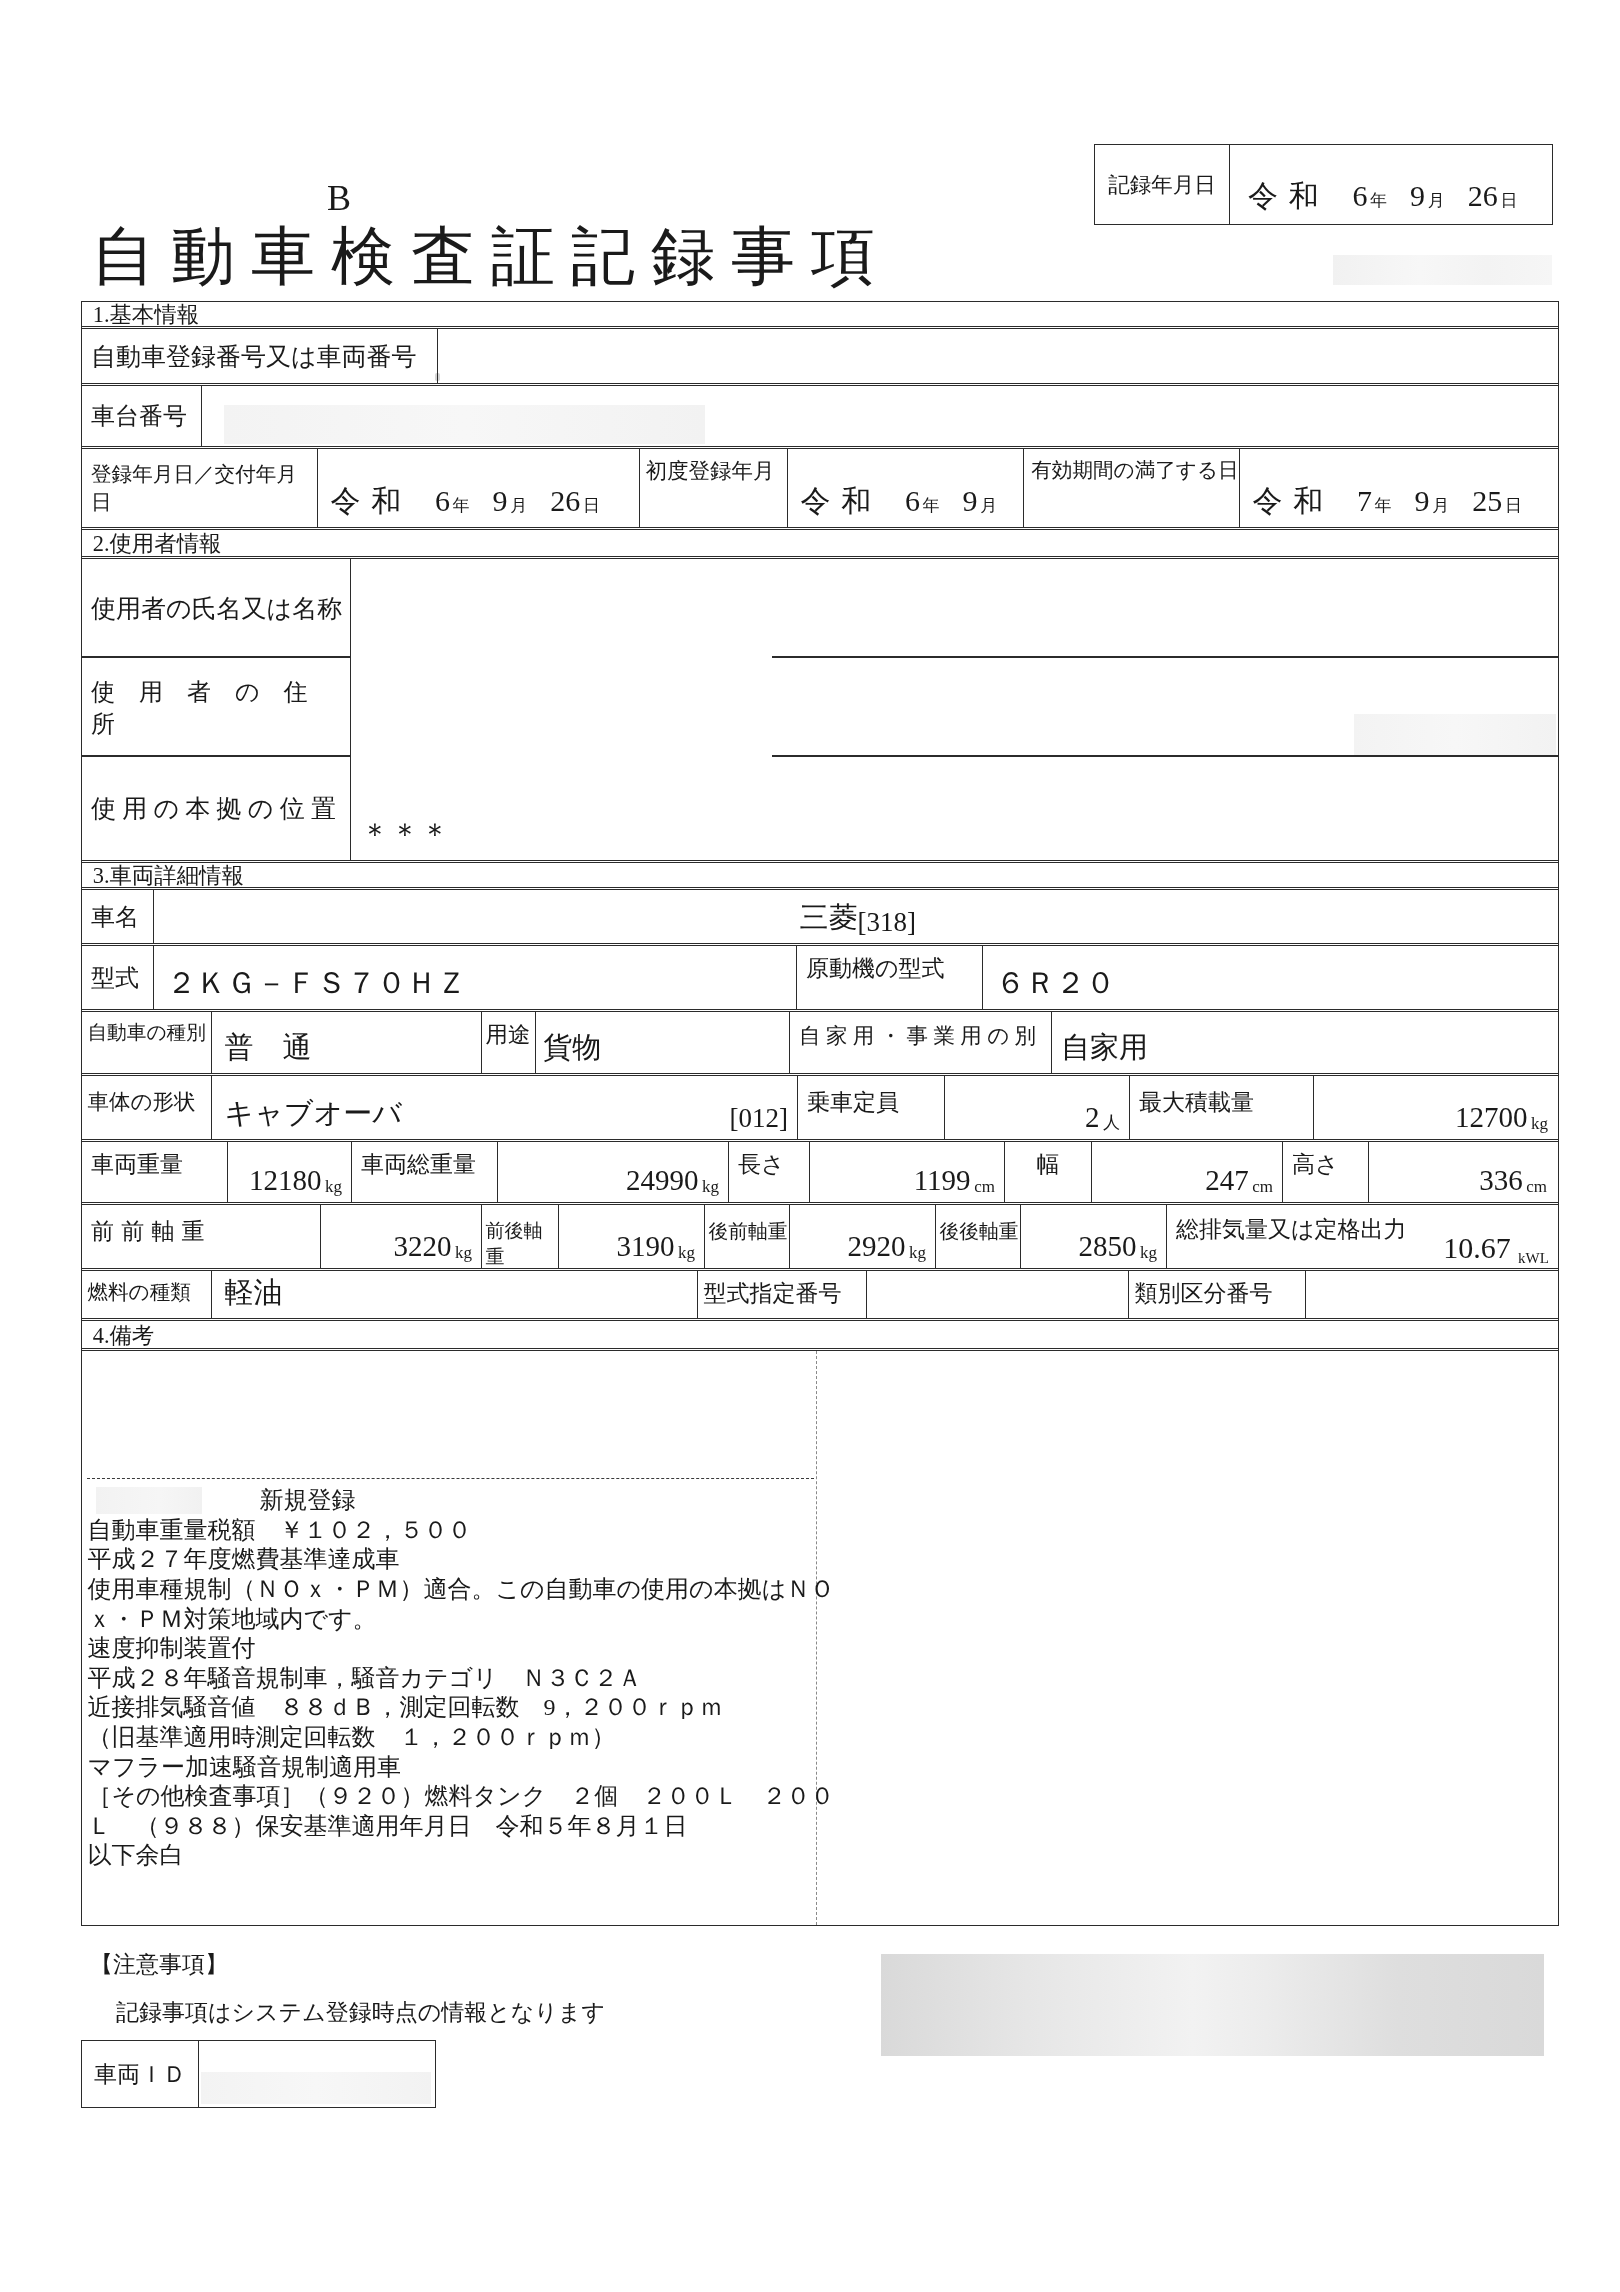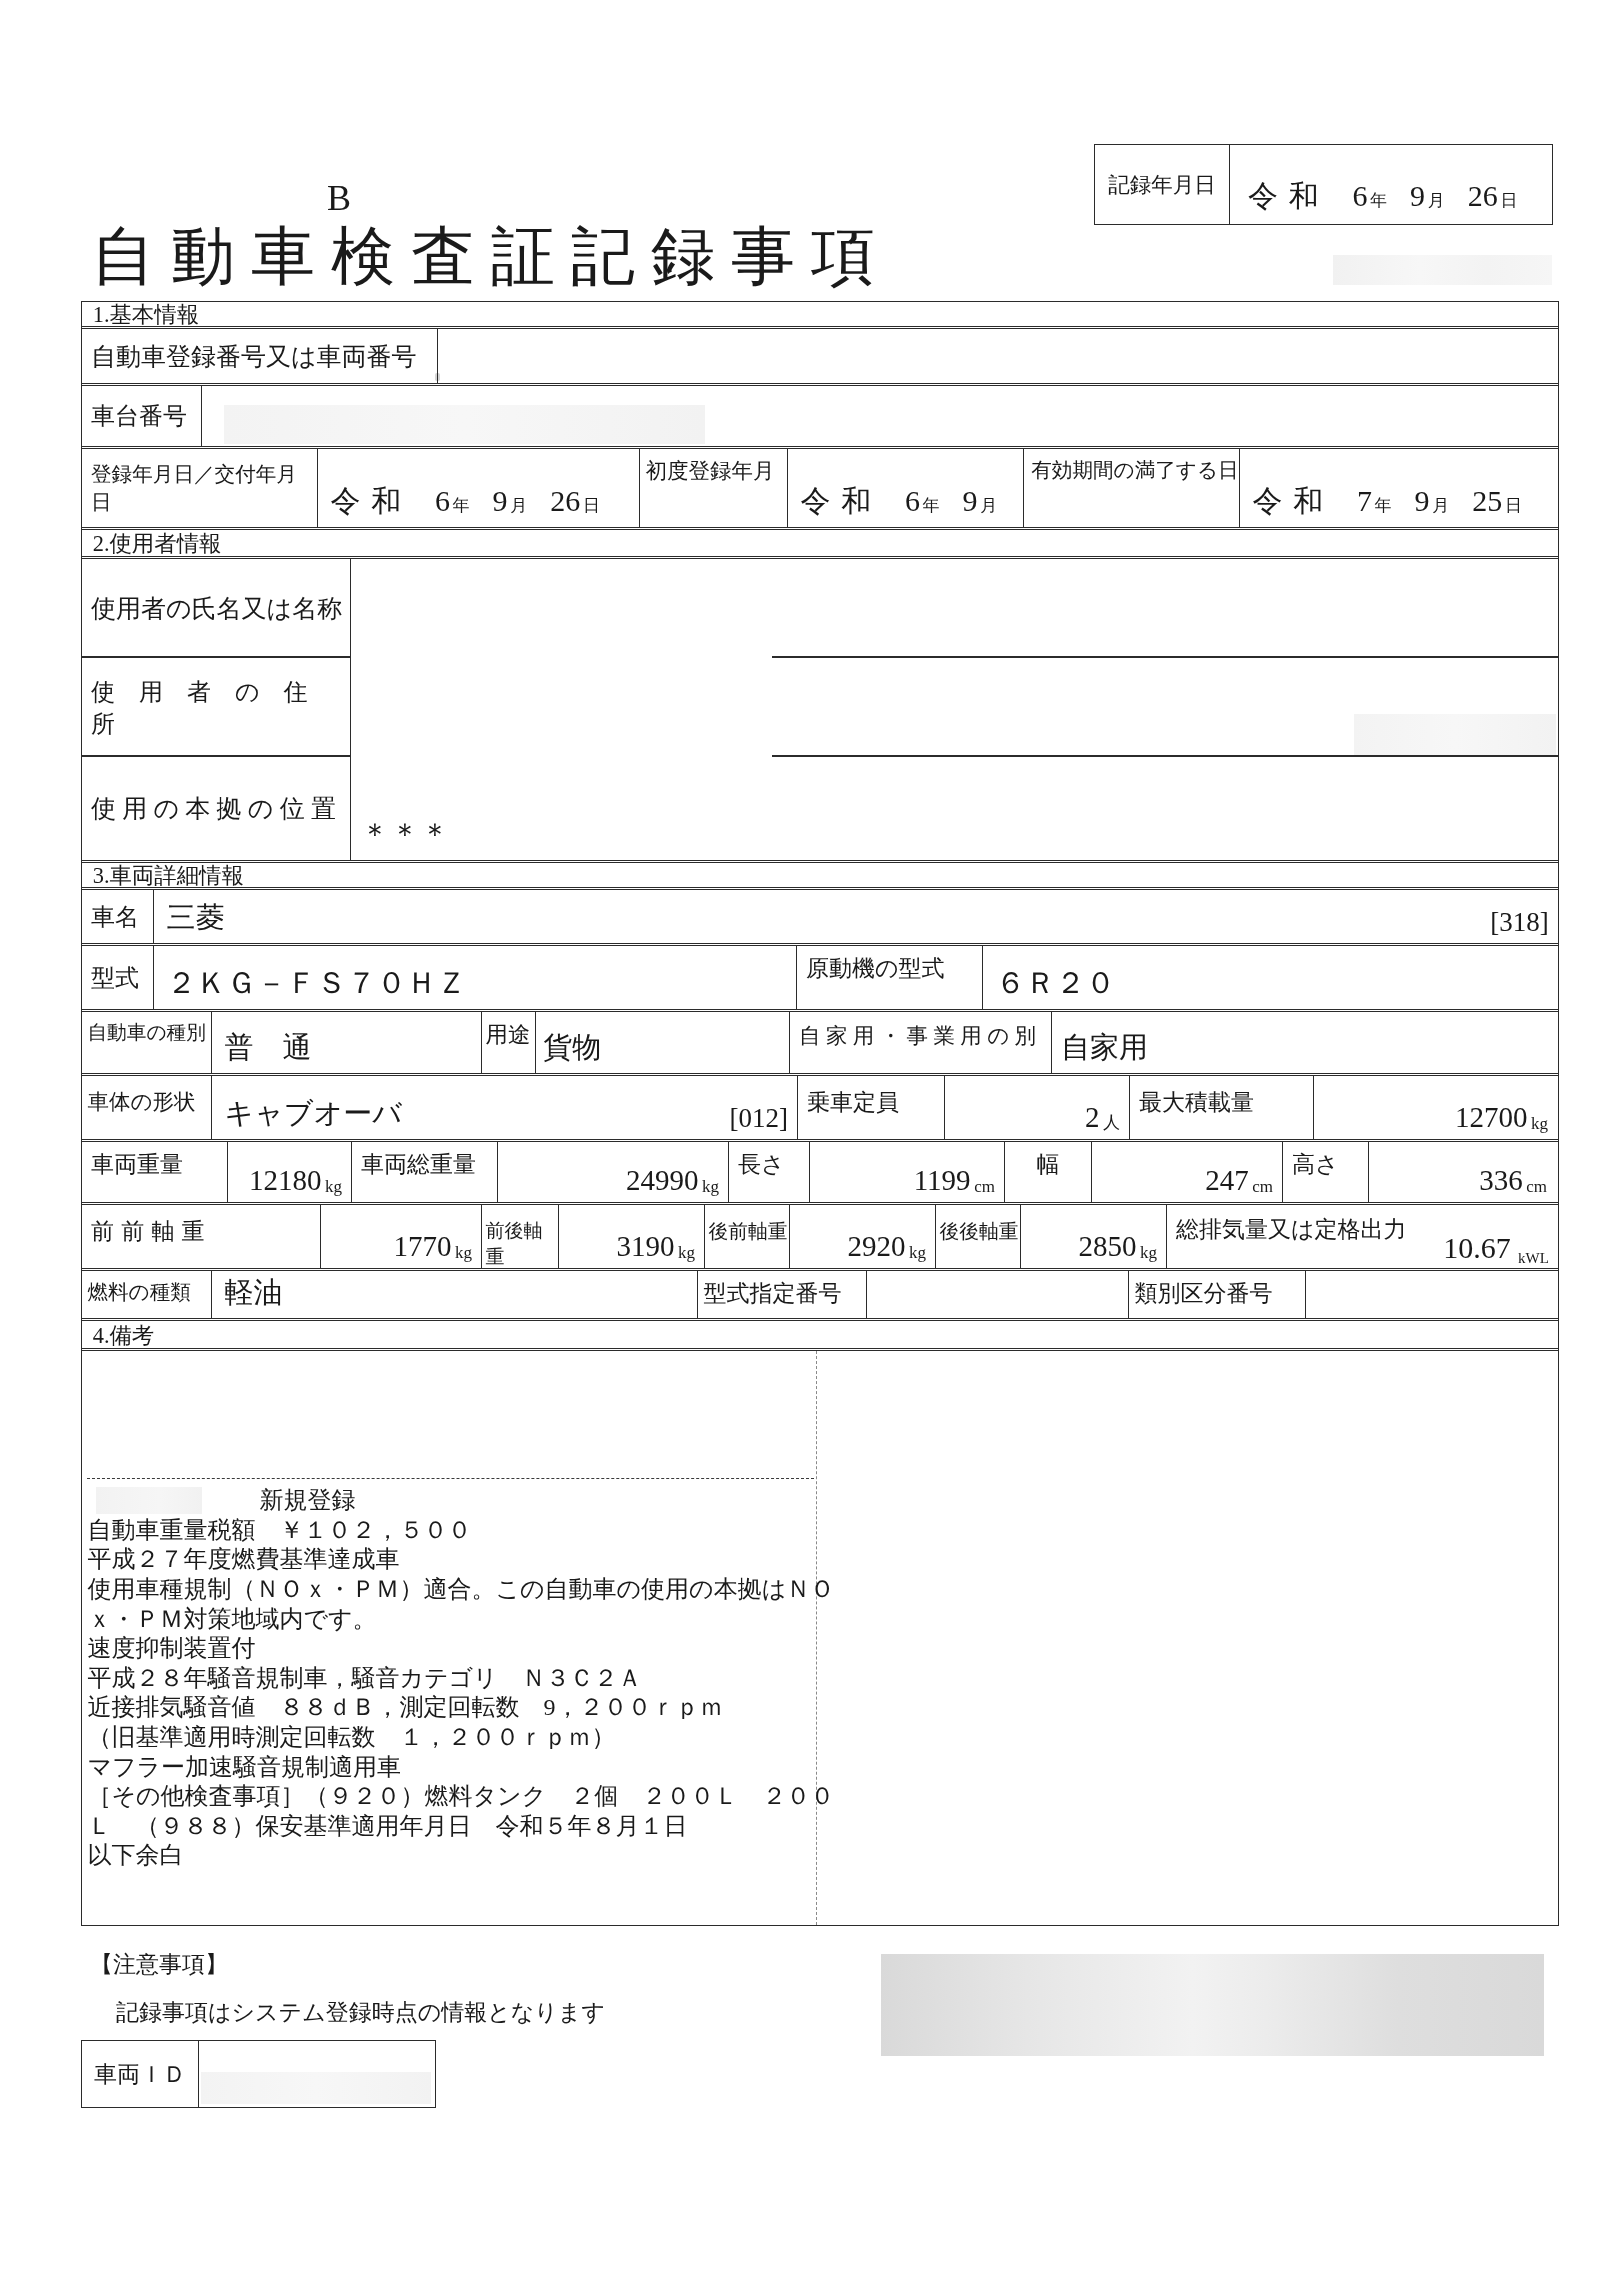--- a/index.html
+++ b/index.html
@@ -176,21 +176,21 @@
       <div class="cell lblc" style="width:269px;font-size:25px;">使 用 の 本 拠 の 位 置</div>
       <div class="cell valb last" style="width:1205px;padding-left:9px;">
         <span class="stars">＊＊＊</span>
       </div>
     </div>
 
     <div class="shead" style="height:27px;">3.車両詳細情報</div>
 
     <div class="trow" style="height:56px;">
       <div class="cell lblc" style="width:72px;font-size:24px;">車名</div>
-      <div class="cell valb last" style="width:1402px;justify-content:space-between;padding-right:7.2px;">
+      <div class="cell valb last" style="width:1402px;justify-content:center;padding-right:7.2px;">
         <span class="txtval">三菱</span>
         <span style="font-size:27px;">[318]</span>
       </div>
     </div>
 
     <div class="trow" style="height:66px;">
       <div class="cell lblc" style="width:72px;font-size:24px;">型式</div>
       <div class="cell valb" style="width:643px;">
         <span style="font-size:30px;">２ＫＧ－ＦＳ７０ＨＺ</span>
       </div>
@@ -257,21 +257,21 @@
       <div class="cell lblt" style="width:86px;font-size:23px;">高さ</div>
       <div class="cell valr last" style="width:187px;">
         <span class="num">336</span>
           <span class="unit">cm</span>
       </div>
     </div>
 
     <div class="trow" style="height:66px;">
       <div class="cell lblt" style="width:239px;font-size:23px;letter-spacing:7.2px;padding-top:10.7px;">前前軸重</div>
       <div class="cell valr" style="width:161px;">
-        <span class="num">1770</span>
+        <span class="num">3220</span>
           <span class="unit">kg</span>
       </div>
       <div class="cell lblt" style="width:77px;font-size:19px;padding-left:3.6px;padding-top:12.5px;">前後軸重</div>
       <div class="cell valr" style="width:146px;">
         <span class="num">3190</span>
           <span class="unit">kg</span>
       </div>
       <div class="cell lblt" style="width:85px;font-size:19.7px;padding-left:3.6px;padding-top:12.5px;">後前軸重</div>
       <div class="cell valr" style="width:146px;">
         <span class="num">2920</span>

